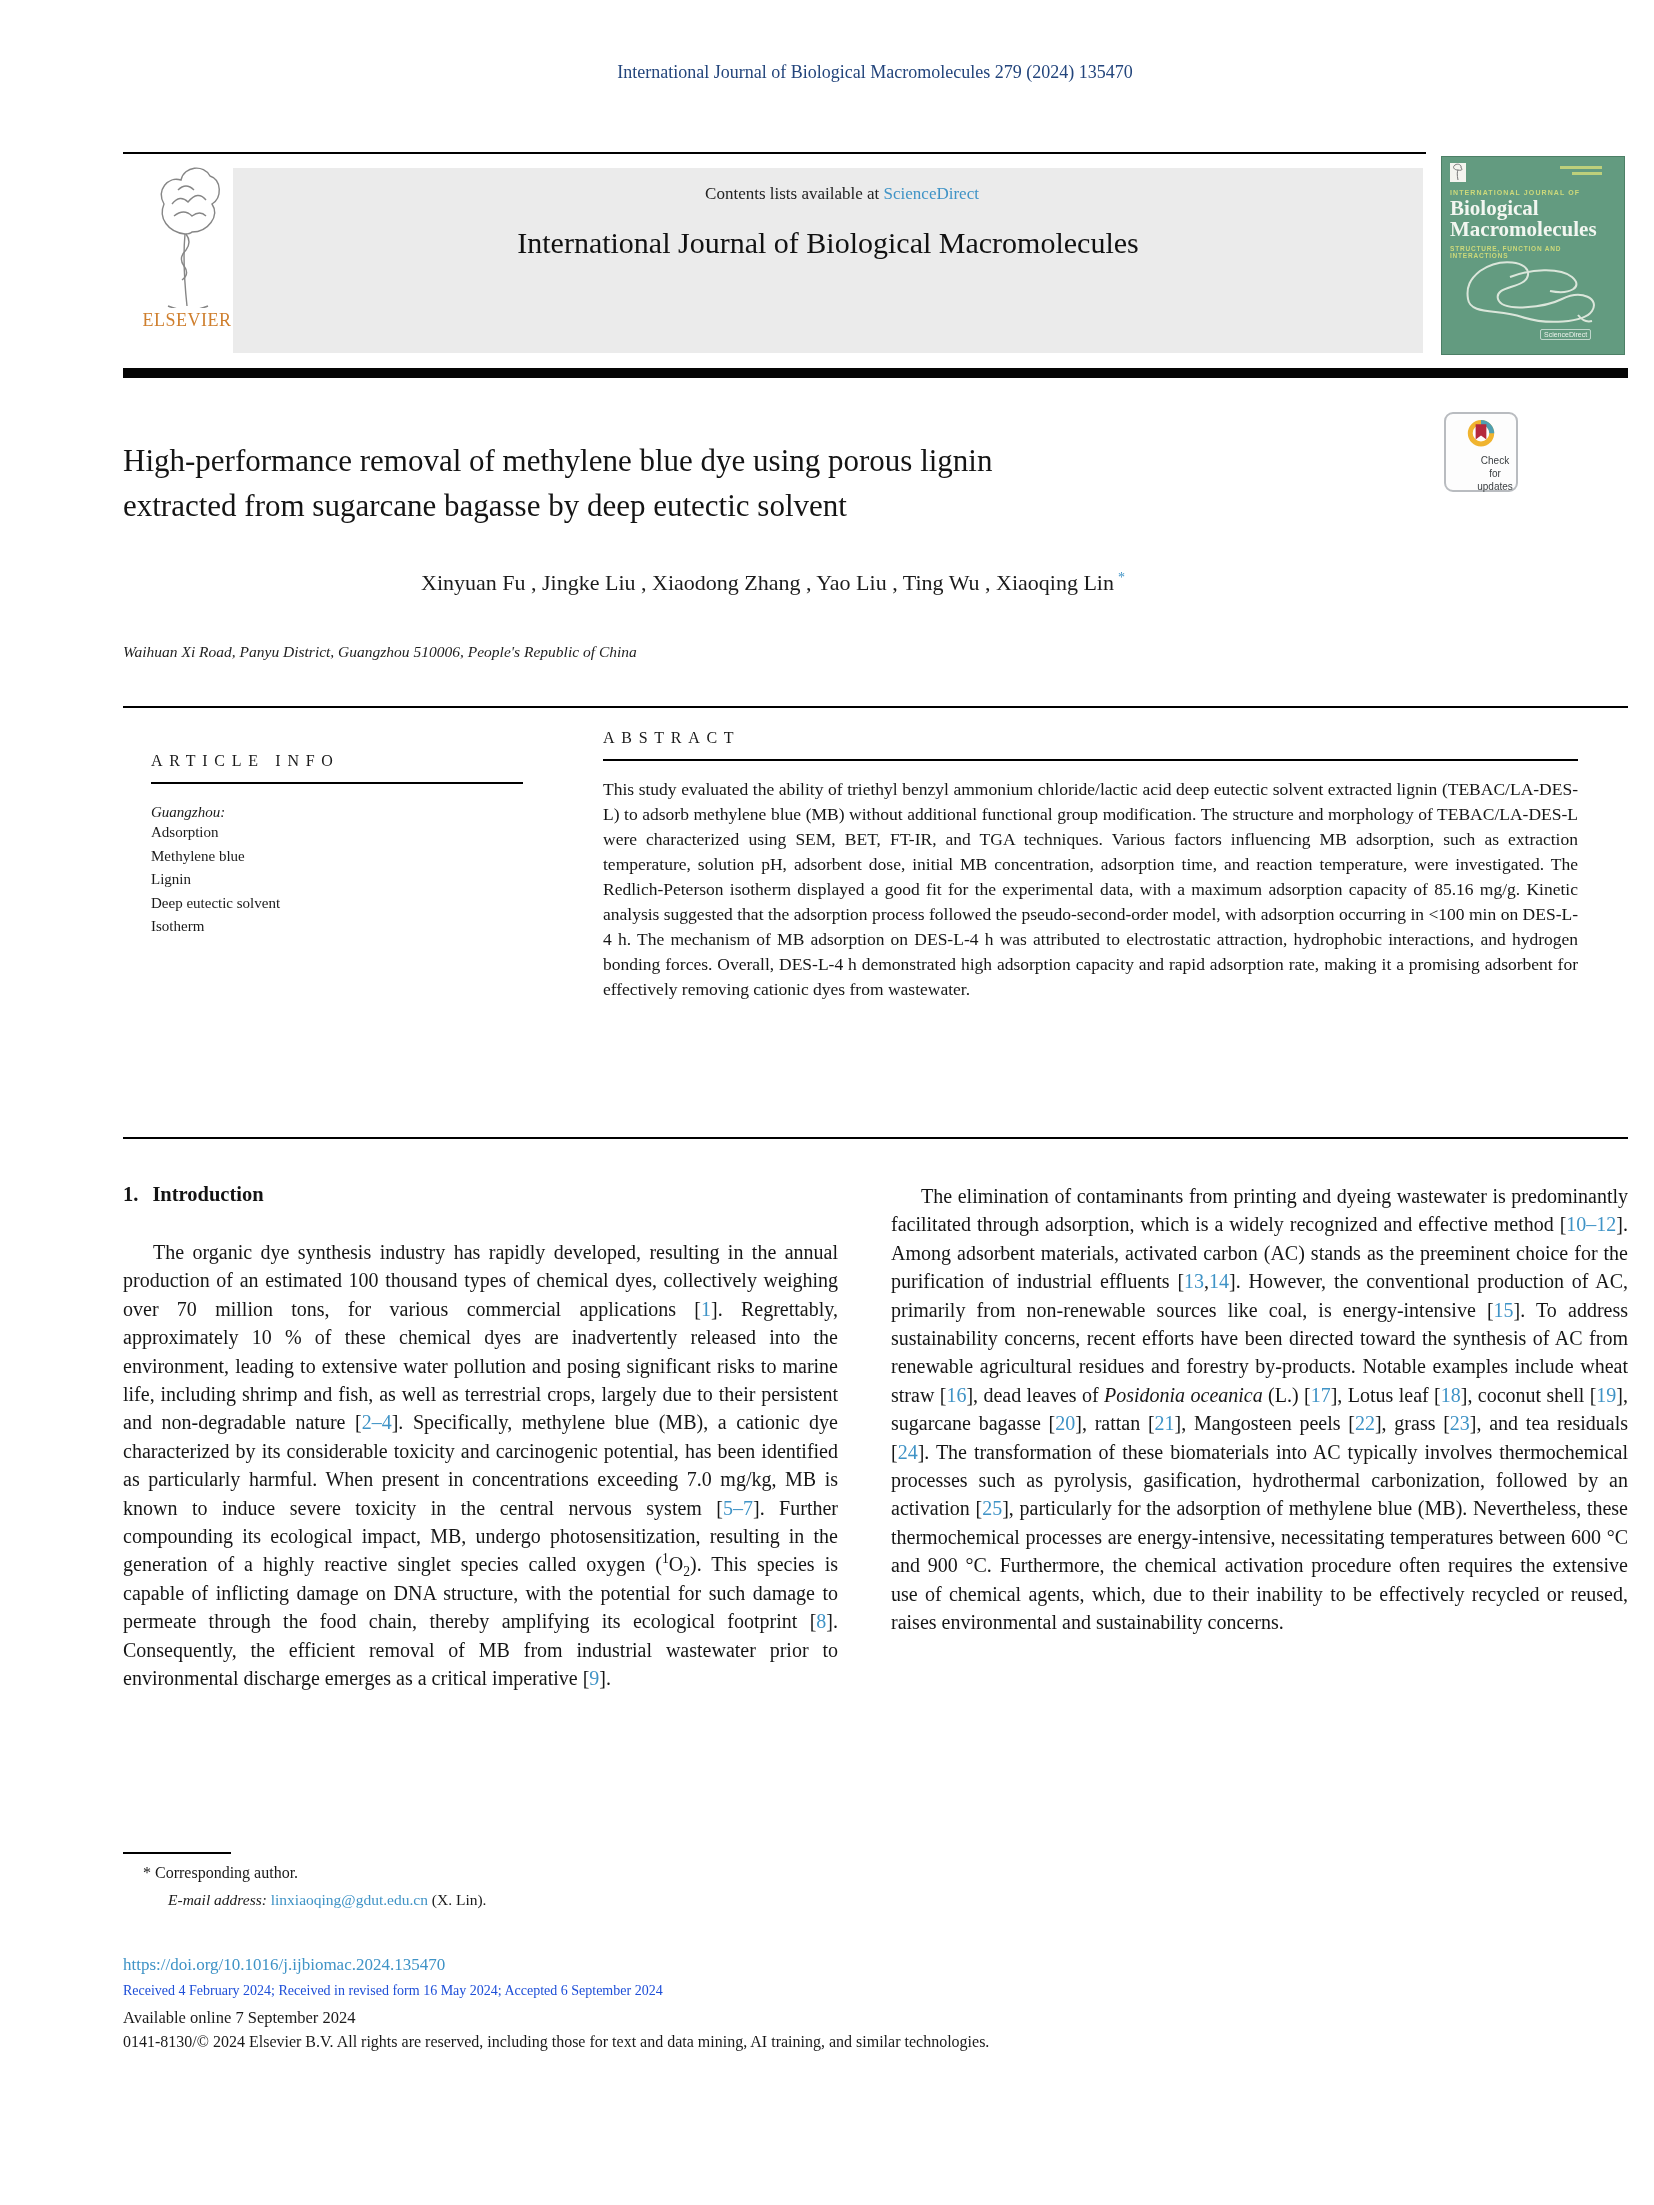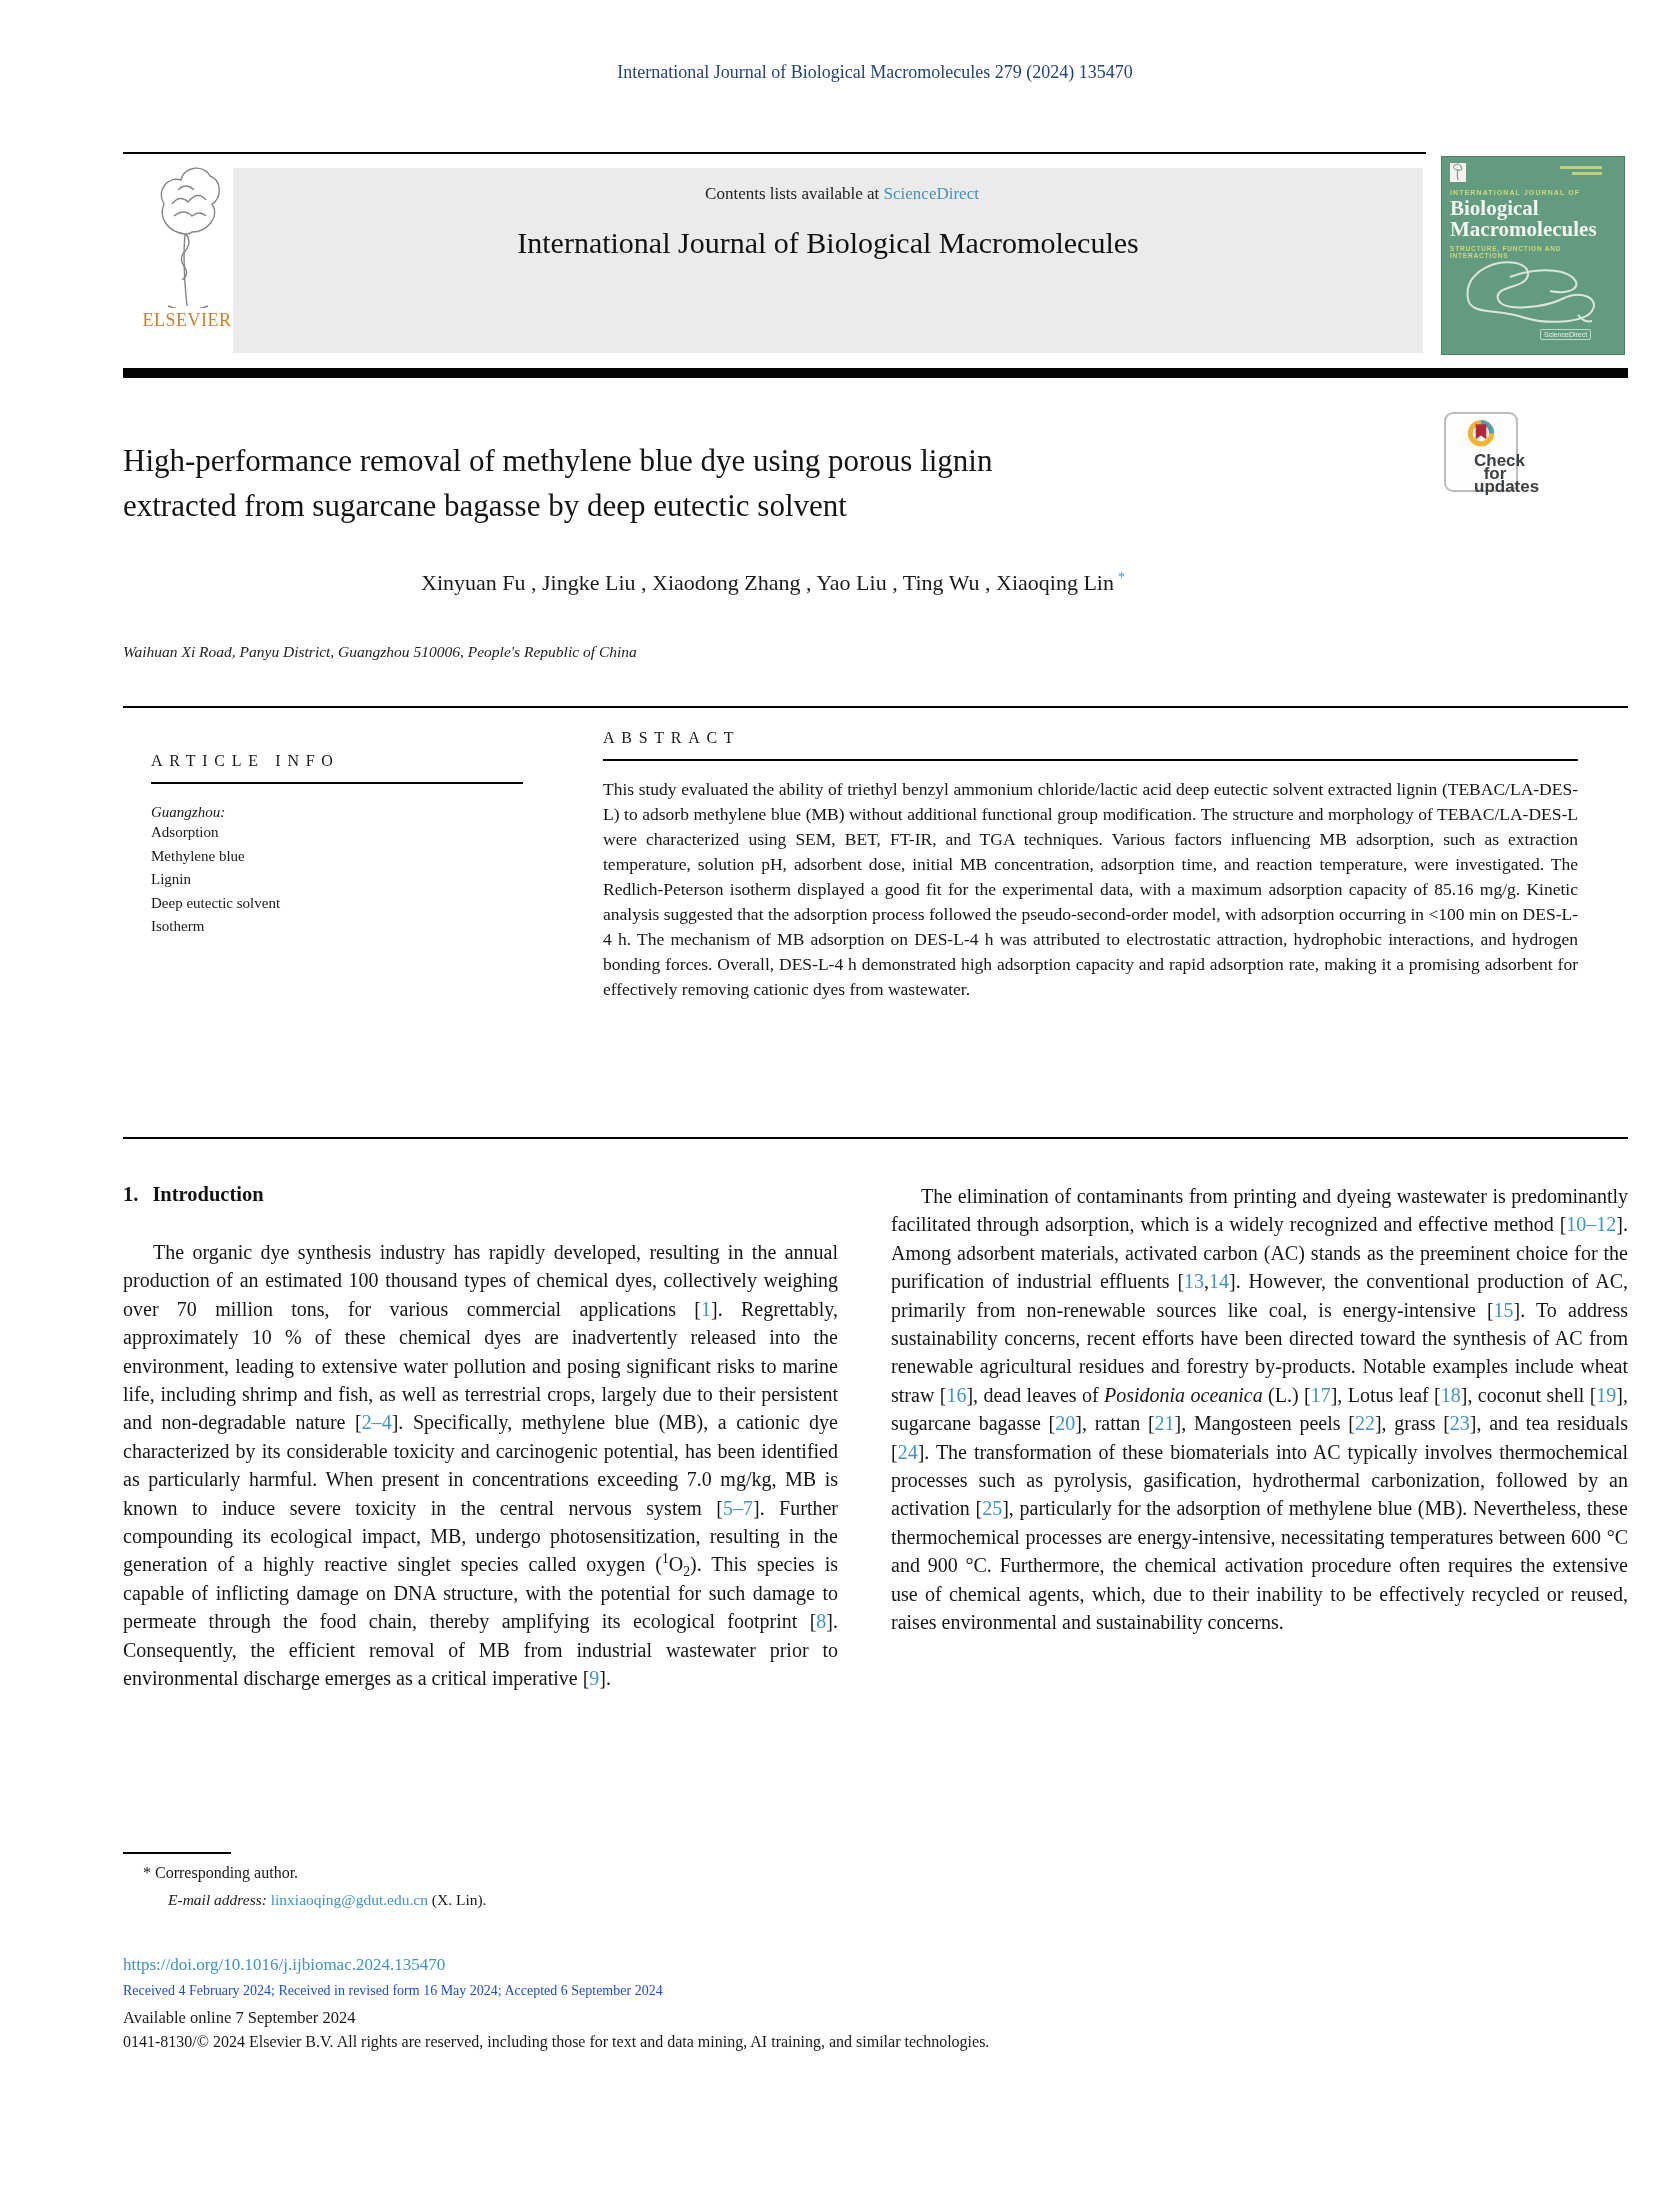--- a/index.html
+++ b/index.html
@@ -40,21 +40,21 @@
   .cover .sdtag{position:absolute;left:98px;top:172px;font-size:7px;color:#eef3ec;font-family:"Liberation Sans",sans-serif;border:1px solid rgba(255,255,255,.6);padding:1px 3px;border-radius:2px;}
 
   
   .title{top:438px;left:75px;width:1240px;font-size:31px;line-height:45px;color:#141414;}
   .authors{top:570px;left:75px;width:1300px;font-size:22px;color:#1c1c1c;text-align:center;}
   .authors .star{color:#3f93c6;font-size:14px;vertical-align:super;margin-left:4px;}
   .affiliation{top:640px;left:75px;width:1300px;font-size:15.5px;line-height:23px;font-style:italic;color:#222;}
 
   
   .badge{top:412px;left:1396px;width:74px;height:80px;background:#fdfdfd;border:2px solid #b9bcc0;border-radius:9px;box-sizing:border-box;text-align:center;font-family:"Liberation Sans",sans-serif;}
-  .badge .blabel{font-size:17px;line-height:13px;font-weight:bold;color:#3c4043;padding-left:28px;}
+  .badge .blabel{font-size:10px;line-height:13px;font-weight:normal;color:#3c4043;padding-left:28px;}
   .badge svg{display:block;margin:4px auto 2px auto;}
 
   
   .sec-heading{font-size:16px;letter-spacing:0.42em;color:#1a1a1a;}
   .subrule{height:2px;background:#000;margin-top:12px;}
   .article-info{top:752px;left:103px;width:372px;}
   .article-info .kw-label{margin-top:20px;font-style:italic;font-size:15px;}
   .article-info .kw{font-size:15px;line-height:23.5px;}
   .abstract{top:729px;left:555px;width:975px;}
   .abstract p{margin:16px 0 0 0;font-size:17.5px;line-height:25px;text-align:justify;color:#161616;}

